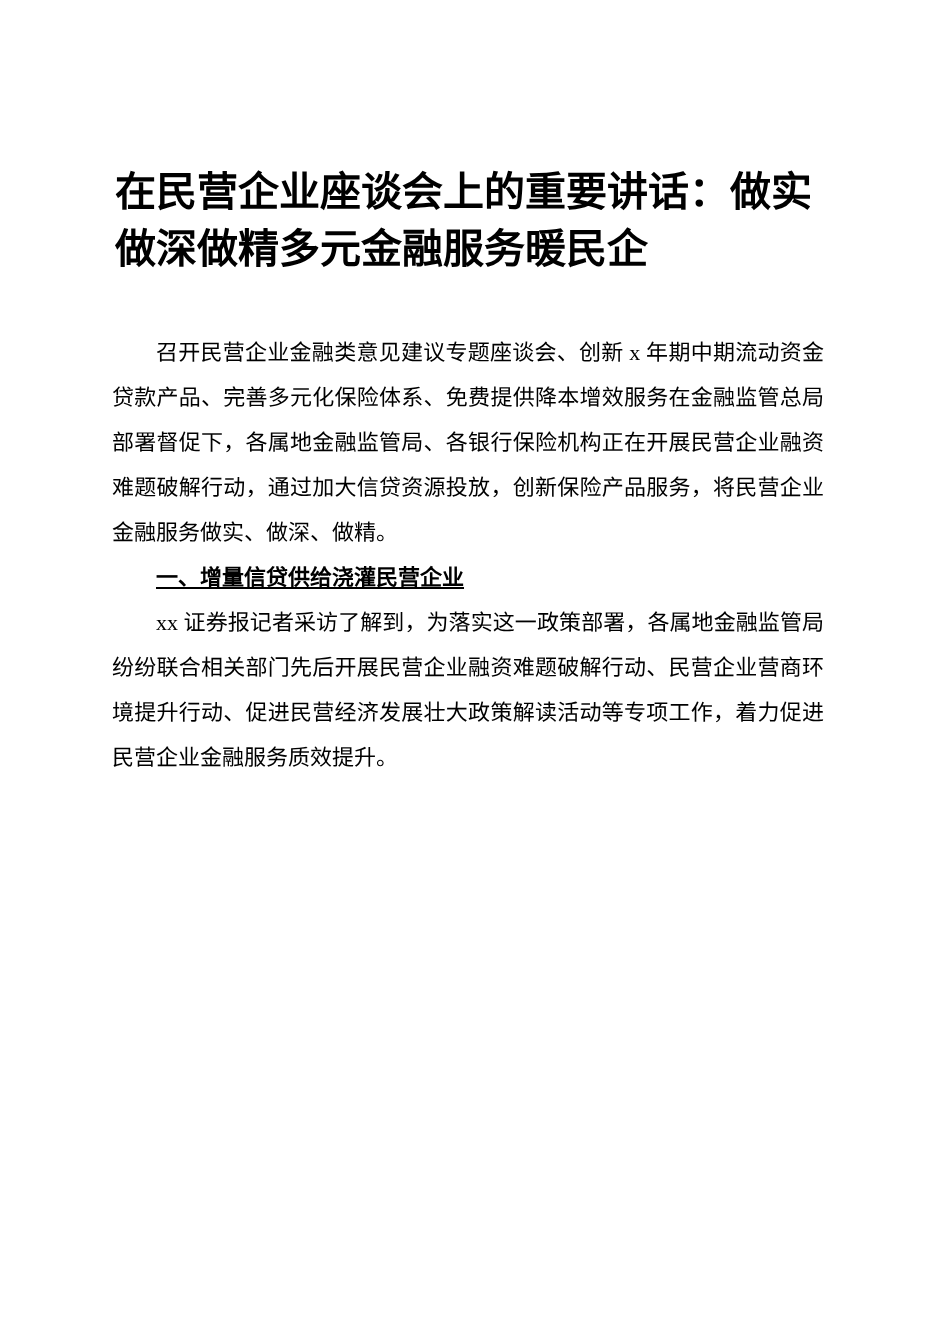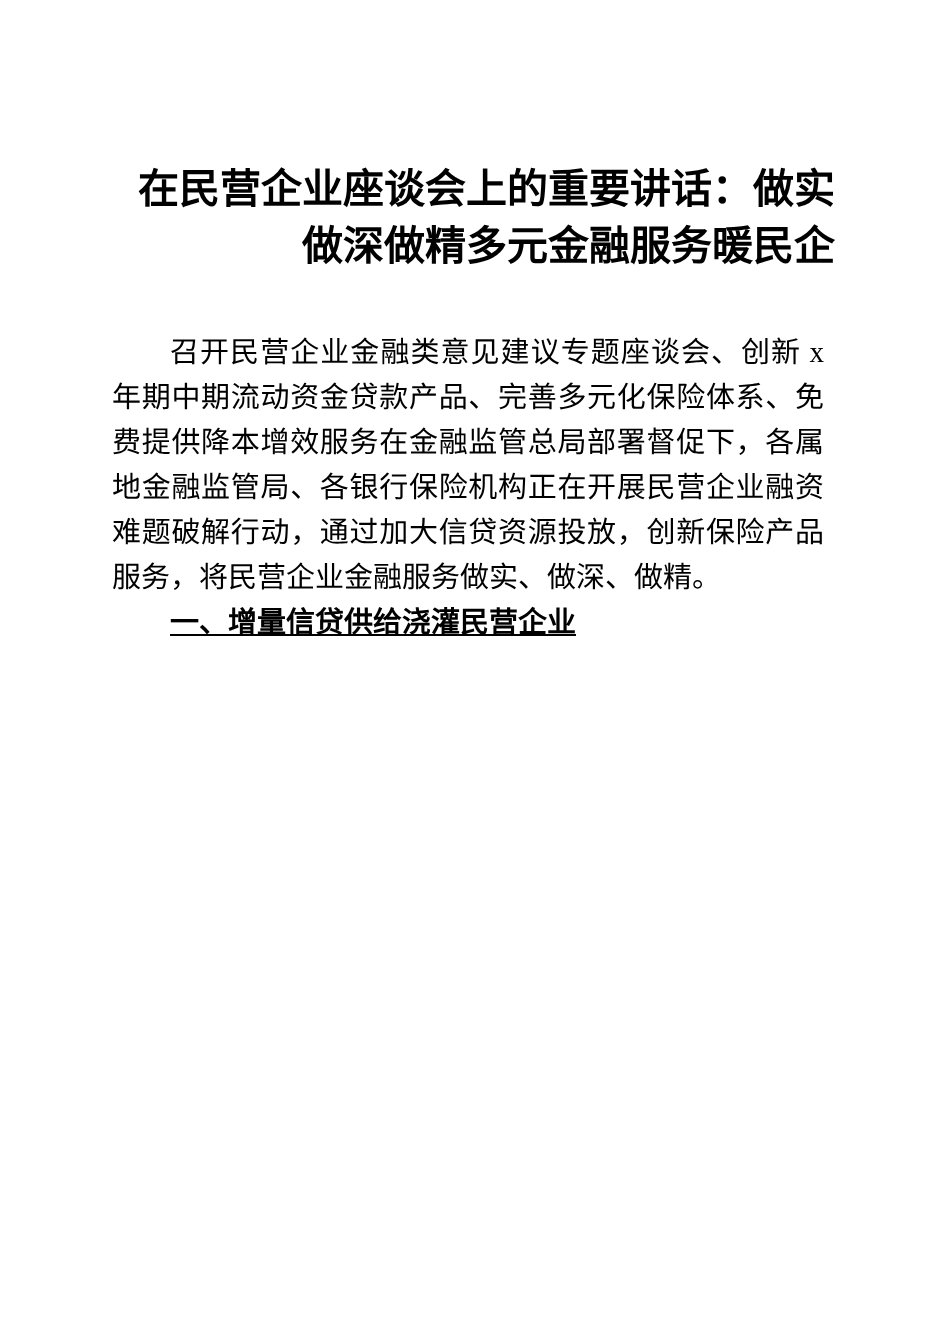--- a/index.html
+++ b/index.html
@@ -15,27 +15,27 @@
       color: #000000;
       overflow: hidden;
       font-family: "Liberation Serif", "DejaVu Serif", serif;
     }
     .doc-title {
       margin: 164px auto 0 auto;
       width: 720px;
       font-size: 41px;
       line-height: 57px;
       font-weight: 700;
-      text-align: right;
-      font-family: Liberation Mono, monospace;
+      text-align: left;
+      font-family: Liberation Sans, sans-serif;
     }
     .doc-body {
       margin: 52px 0 0 112px;
       width: 712px;
-      font-size: 29px;
+      font-size: 22px;
       line-height: 45px;
       text-align: justify;
       text-justify: inter-ideograph;
     }
     .doc-body p {
       margin: 0;
       padding: 0;
       text-indent: 2em;
     }
     .doc-body p.heading {
@@ -45,14 +45,15 @@
     }
   </style>
 </head>
 <body>
 
 <div class="page">
   <h1 class="doc-title">在民营企业座谈会上的重要讲话：做实做深做精多元金融服务暖民企</h1>
   <div class="doc-body">
       <p class="para">召开民营企业金融类意见建议专题座谈会、创新 x 年期中期流动资金贷款产品、完善多元化保险体系、免费提供降本增效服务在金融监管总局部署督促下，各属地金融监管局、各银行保险机构正在开展民营企业融资难题破解行动，通过加大信贷资源投放，创新保险产品服务，将民营企业金融服务做实、做深、做精。</p>
       <p class="heading">一、增量信贷供给浇灌民营企业</p>
+      <p class="para">xx 证券报记者采访了解到，为落实这一政策部署，各属地金融监管局纷纷联合相关部门先后开展民营企业融资难题破解行动、民营企业营商环境提升行动、促进民营经济发展壮大政策解读活动等专项工作，着力促进民营企业金融服务质效提升。</p>
     </div>
 </div>
 
 </body></html>

